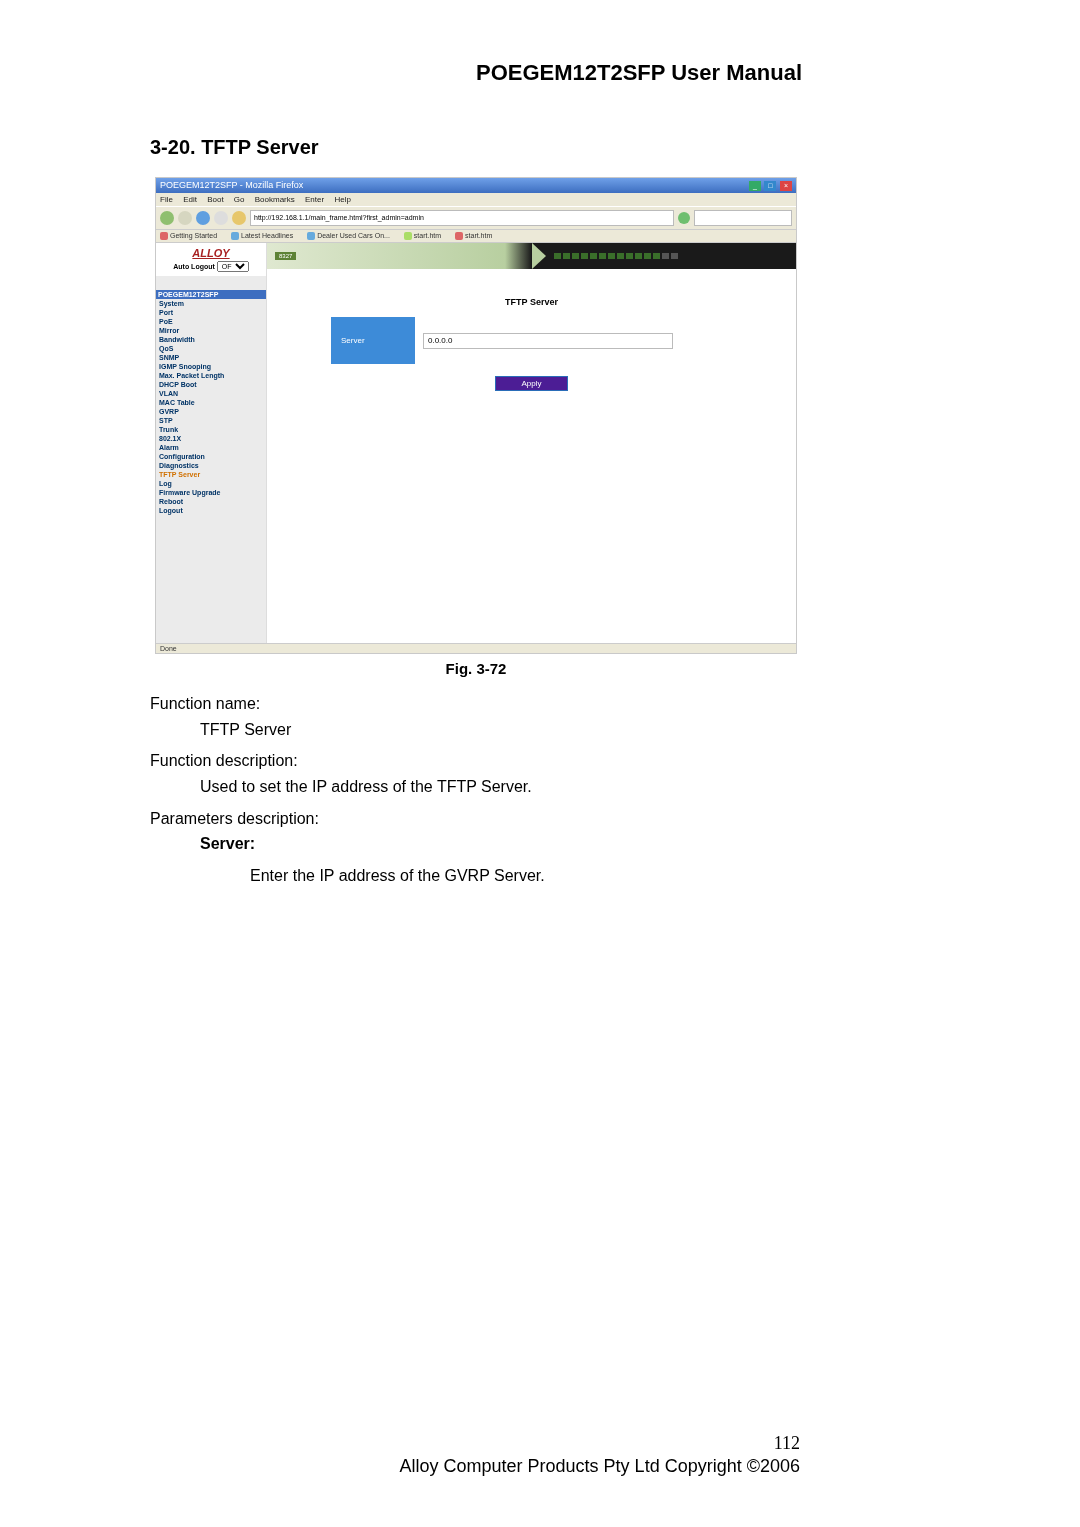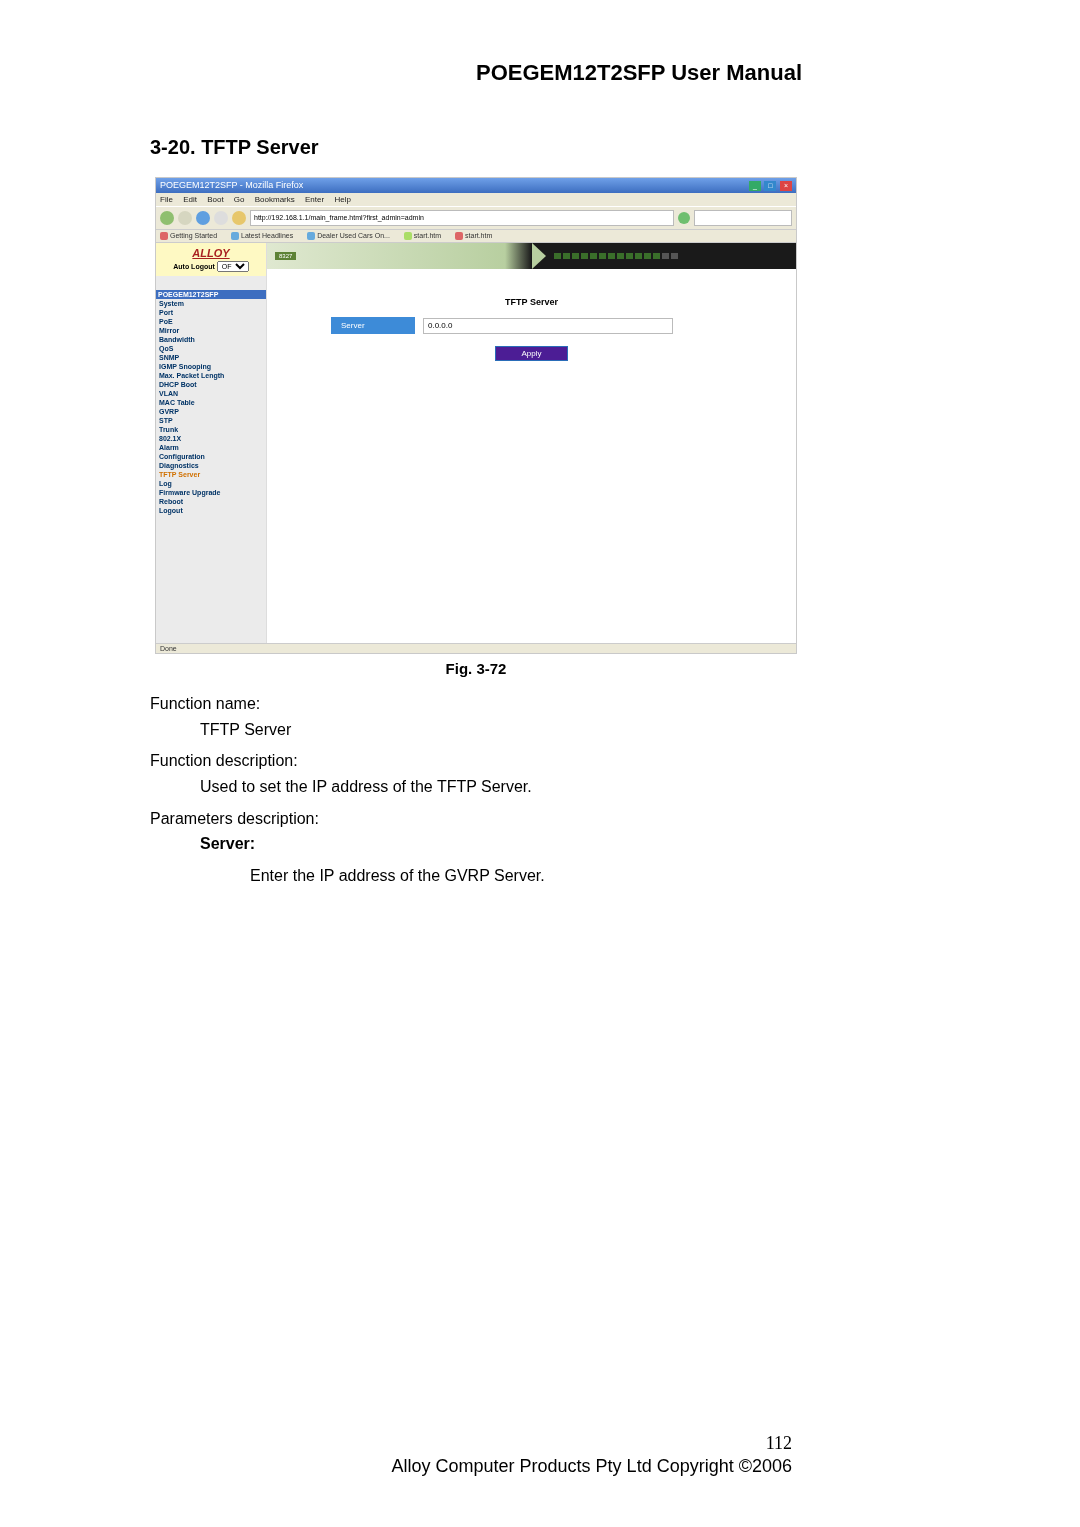--- a/index.html
+++ b/index.html
@@ -91,52 +91,52 @@
   
   .app-body { background:#fff; display:flex; height:400px; }
   .sidebar {
     width: 110px;
     background: #ebebeb;
     border-right: 1px solid #ddd;
     font-size: 7px;
     color: #003366;
     font-weight: bold;
   }
-  .logo-box{background:#fef9c3;text-align:center;padding:4px 2px;}
+  .logo-box{background:#ffffff;text-align:center;padding:4px 2px;}
   .logo{color:#a82020;font-style:italic;font-weight:bold;text-decoration:underline;font-size:11px;}
   .auto-logout{font-size:7px;color:#000;font-weight:bold;margin-top:2px;}
   .auto-logout select{font-size:7px;height:11px;width:32px;}
   .device-hdr{background:#3d6ec0;color:#fff;font-size:7px;padding:1px 2px;margin-top:14px;}
   .nav-item{padding:0px 3px;line-height:9px;cursor:pointer;}
   .nav-item.active{color:#d07000;}
   .main-pane{flex:1;background:#fff;position:relative;}
   .hero{height:26px;background:linear-gradient(90deg,#dfe8d0,#b8cfa0 45%,#1a1a1a 50%,#1a1a1a);display:flex;align-items:center;}
   .hero-left{width:50%;display:flex;align-items:center;}
   .hero-tag{background:#5d8236;color:#fff;font-size:6px;padding:1px 4px;margin-left:8px;}
   .hero-arrow{width:0;height:0;border-top:13px solid transparent;border-bottom:13px solid transparent;border-left:14px solid #b8cfa0;}
   .hero-right{flex:1;color:#9fe04f;font-size:6px;display:flex;align-items:center;gap:2px;padding-left:8px;}
   .port{width:7px;height:6px;background:#3a6e2a;display:inline-block;}
   .port.sfp{width:7px;height:6px;background:#555;}
   .content-inner{padding:28px 28px;}
   .panel-title{text-align:center;font-weight:bold;font-size:9px;color:#000;margin-bottom:10px;}
   .form-row{display:flex;align-items:center;gap:8px;justify-content:flex-start;margin-left:36px;}
-  .lbl{background:#3d8bd8;color:#fff;font-size:8px;padding:4px 10px;width:64px;text-align:left;}
+  .lbl{background:#3d8bd8;color:#fff;font-size:8px;padding:19px 10px;width:64px;text-align:left;}
   .ip-input{width:240px;height:14px;border:1px solid #bbb;font-size:8px;padding:0 4px;line-height:14px;background:#fff;}
   .apply-row{text-align:center;margin-top:12px;}
   .apply-btn{background:#4c1d95;color:#fff;font-size:8px;padding:2px 25px;border:1px solid #2a6db8;cursor:pointer;display:inline-block;}
   .ff-status{background:#ece9d8;border-top:1px solid #ccc;font-size:7px;padding:1px 4px;color:#333;}
   
   .fig-caption{text-align:center;font-weight:bold;font-size:15px;margin:4px 0 16px 0;}
   .body-text{font-size:16px;line-height:1.35;}
   .body-text .label{margin:8px 0 4px 0;}
   .body-text .indent1{margin-left:50px;margin-top:4px;margin-bottom:10px;}
   .body-text .indent2{margin-left:100px;margin-top:4px;margin-bottom:10px;}
   .body-text .bold{font-weight:bold;}
   
-  .page-footer{position:absolute;bottom:50px;right:120px;text-align:right;font-size:18px;}
+  .page-footer{position:absolute;bottom:50px;right:112px;text-align:right;font-size:18px;}
   .page-num{font-family:"Times New Roman",serif;font-size:18px;margin-bottom:2px;}
 </style>
 </head>
 <body>
 
 <div class="page">
   <div class="doc-title">POEGEM12T2SFP User Manual</div>
 
   <div class="section-heading">3-20. TFTP Server</div>
 

